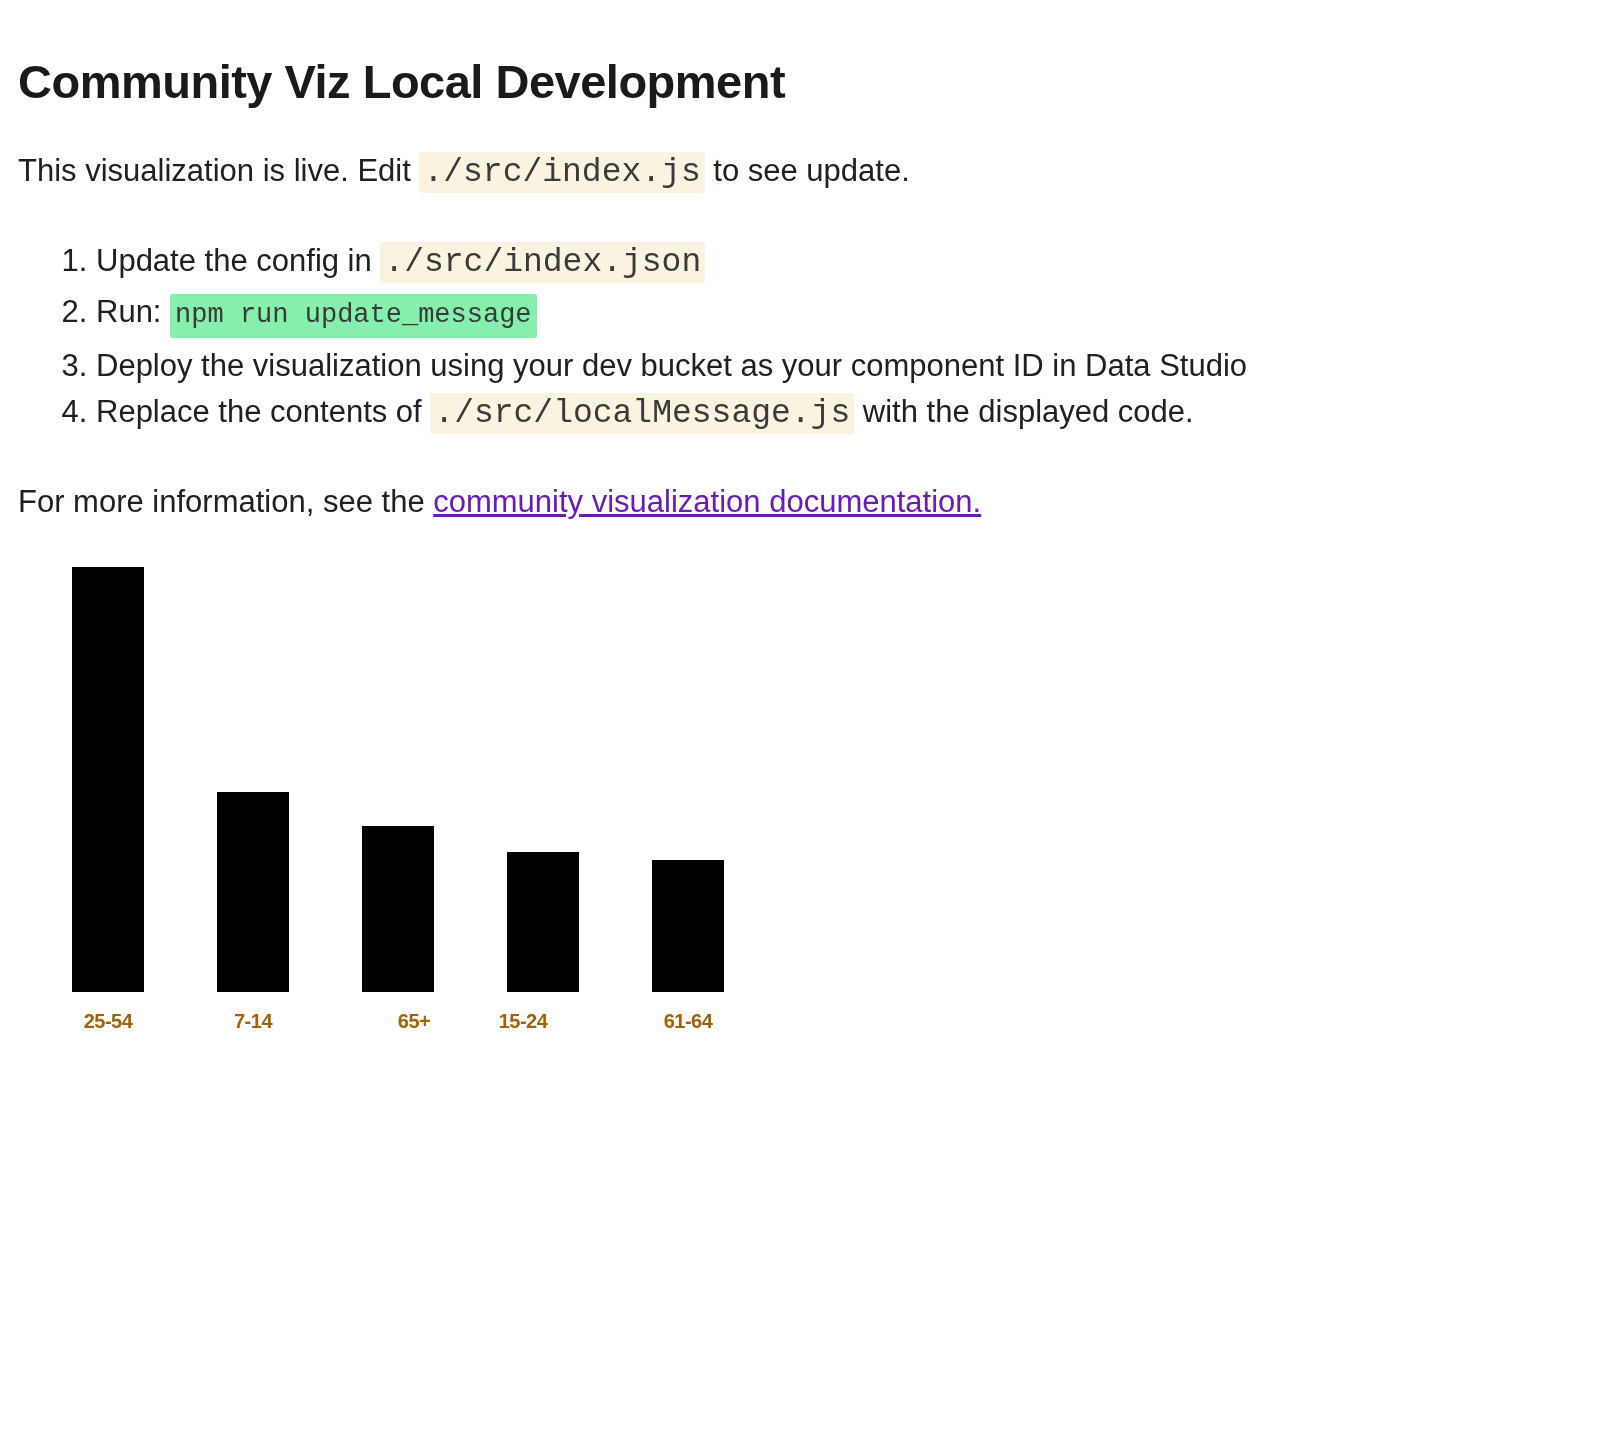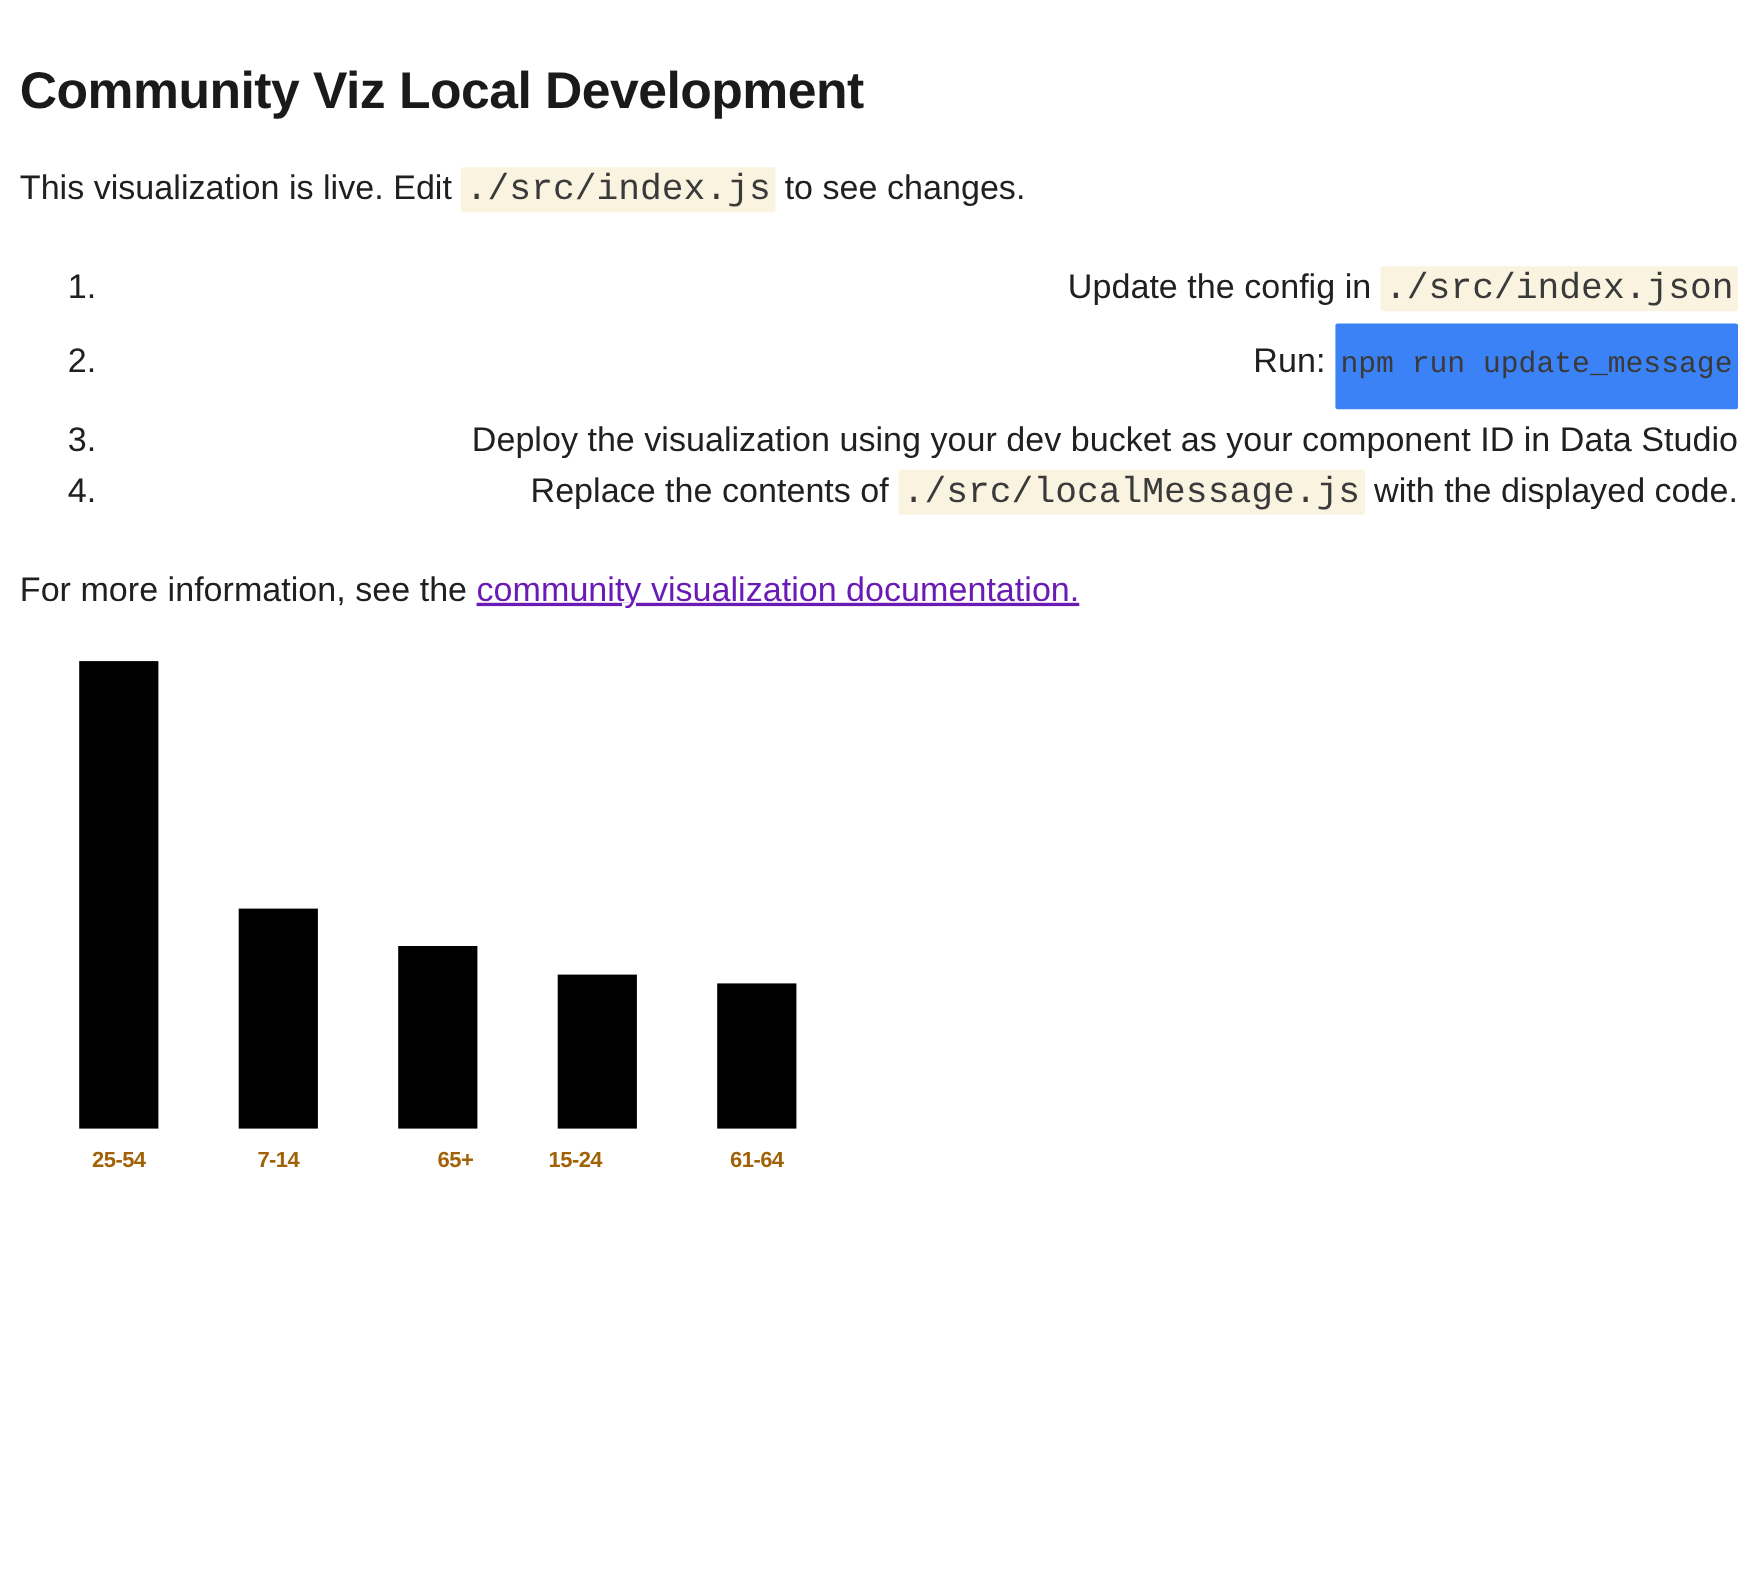--- a/index.html
+++ b/index.html
@@ -39,32 +39,31 @@
     padding: 2px 4px;
     border-radius: 2px;
     white-space: nowrap;
   }
   ol.steps {
     font-size: 31px;
     line-height: 1.45;
     margin: 16px 0 44px 0;
     padding-left: 78px;
     color: #202020;
-    text-align: right;
   }
   ol.steps > li {
     margin-bottom: 2px;
   }
   .code-block {
     font-family: "Liberation Mono", monospace;
     font-size: 27px;
-    background: #3b82f6;
+    background: #86efac;
     color: #3a3a3a;
     display: inline-block;
-    padding: 19px 5px;
+    padding: 2px 5px;
     margin: 6px 0 4px 0;
     border-radius: 2px;
   }
   a.doc-link {
     color: #6a1bb5;
     text-decoration: underline;
     margin-top: 40px;
   }
   .chart-wrap {
     margin-top: 36px;
@@ -104,21 +103,21 @@
   }
 </style>
 </head>
 <body>
 
 <div class="page">
 
   <h1 class="page-title">Community Viz Local Development</h1>
 
   <p class="para">
-    <span>This visualization is live. Edit </span><code class="inline">./src/index.js</code><span> to see changes.</span>
+    <span>This visualization is live. Edit </span><code class="inline">./src/index.js</code><span> to see update.</span>
   </p>
 
 
   <ol class="steps">
     <li>
       <span>Update the config in </span><code class="inline">./src/index.json</code>
     </li>
     <li>
       <span>Run:</span>
       <div class="code-block">npm run update_message</div>

